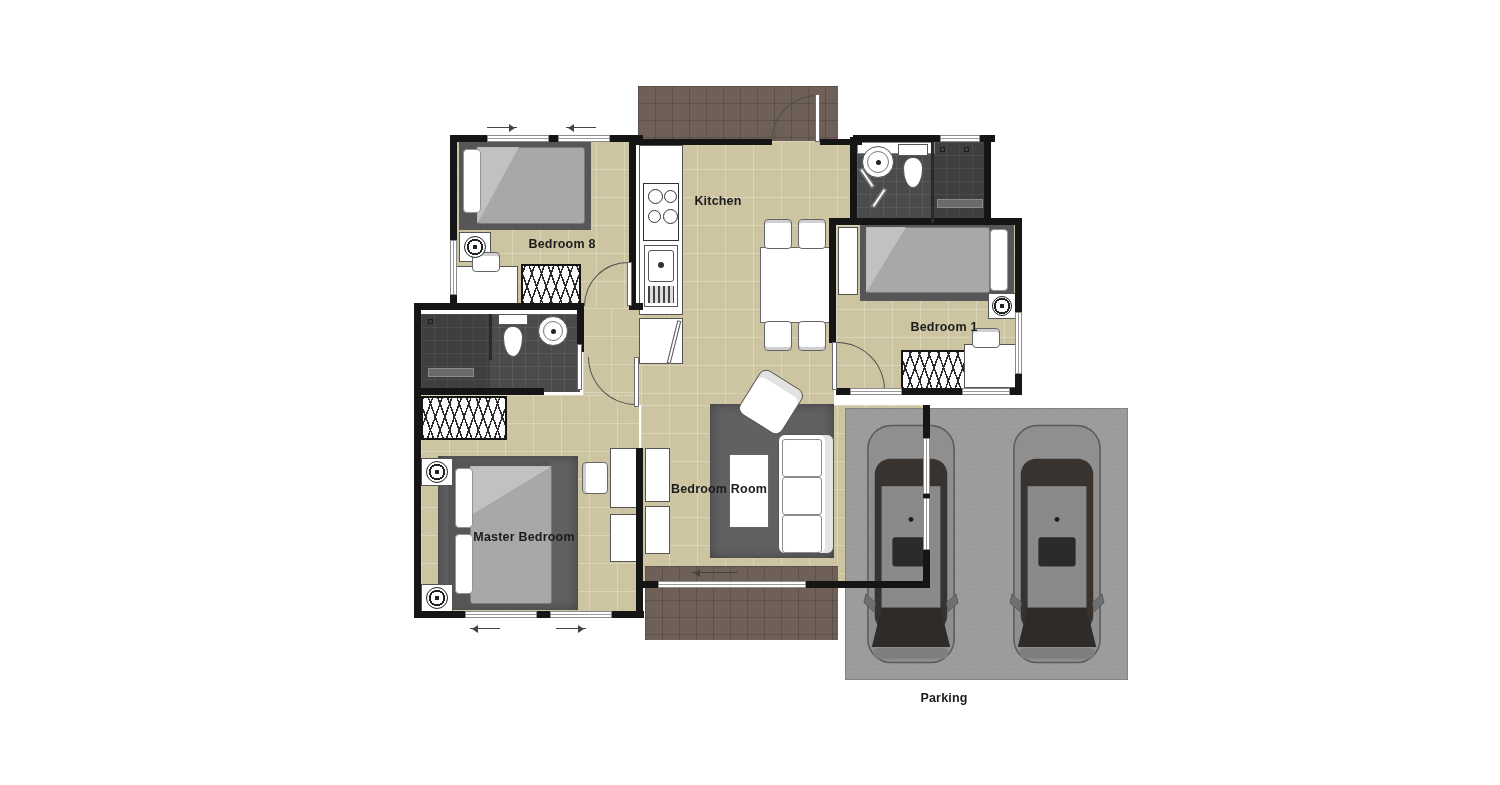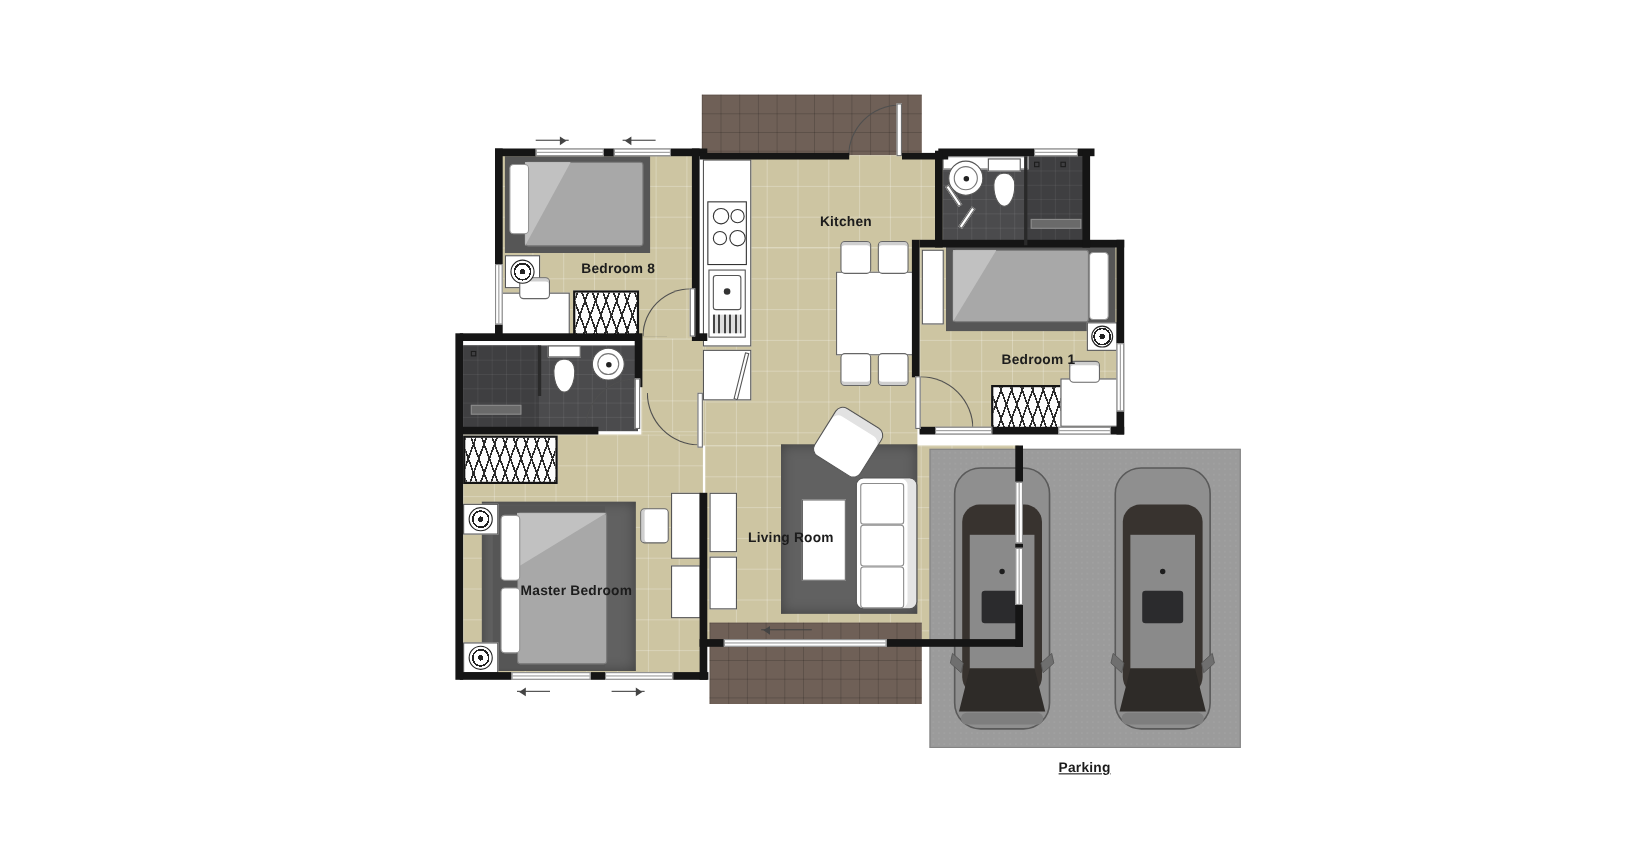--- a/index.html
+++ b/index.html
@@ -255,19 +255,19 @@
 
   <div class="abs parking" style="left:845px;top:408px;width:283px;height:272px;"></div>
   <svg class="abs car" style="left:862px;top:420px;" width="98" height="248" viewBox="0 0 100 250">
       <use href="#car-top-view"></use>
     </svg>
   <svg class="abs car" style="left:1008px;top:420px;" width="98" height="248" viewBox="0 0 100 250">
       <use href="#car-top-view"></use>
     </svg>
 
   <div class="room-label" style="left:562px;top:244px;">Bedroom 8</div>
-  <div class="room-label" style="left:769px;top:201px;">Kitchen</div>
+  <div class="room-label" style="left:718px;top:201px;">Kitchen</div>
   <div class="room-label" style="left:944px;top:327px;">Bedroom 1</div>
   <div class="room-label" style="left:524px;top:537px;">Master Bedroom</div>
-  <div class="room-label" style="left:719px;top:489px;">Living Room</div>
-  <div class="room-label" style="left:986px;top:698px;text-decoration:underline;">Parking</div>
+  <div class="room-label" style="left:719px;top:489px;">Bedroom Room</div>
+  <div class="room-label" style="left:944px;top:698px;">Parking</div>
 
 </div>
 
 </body></html>

